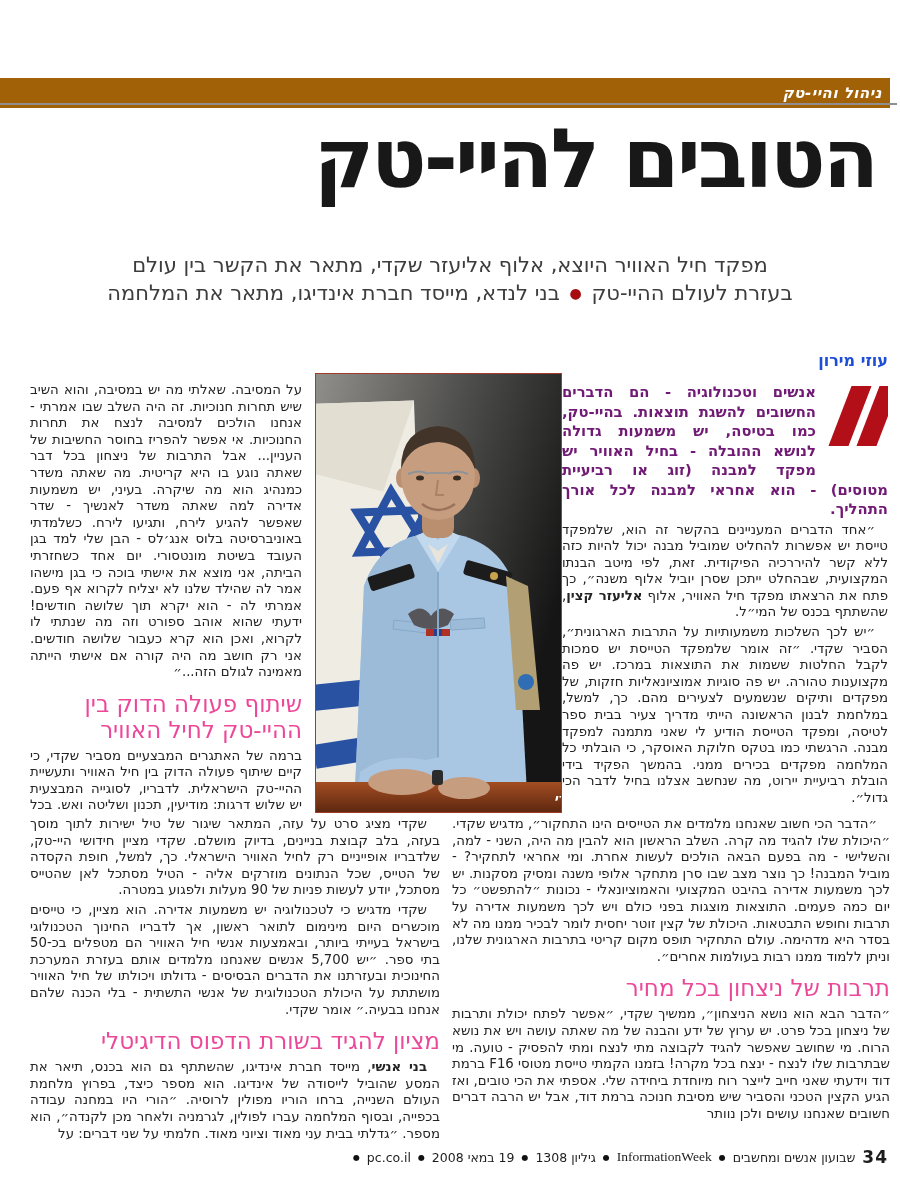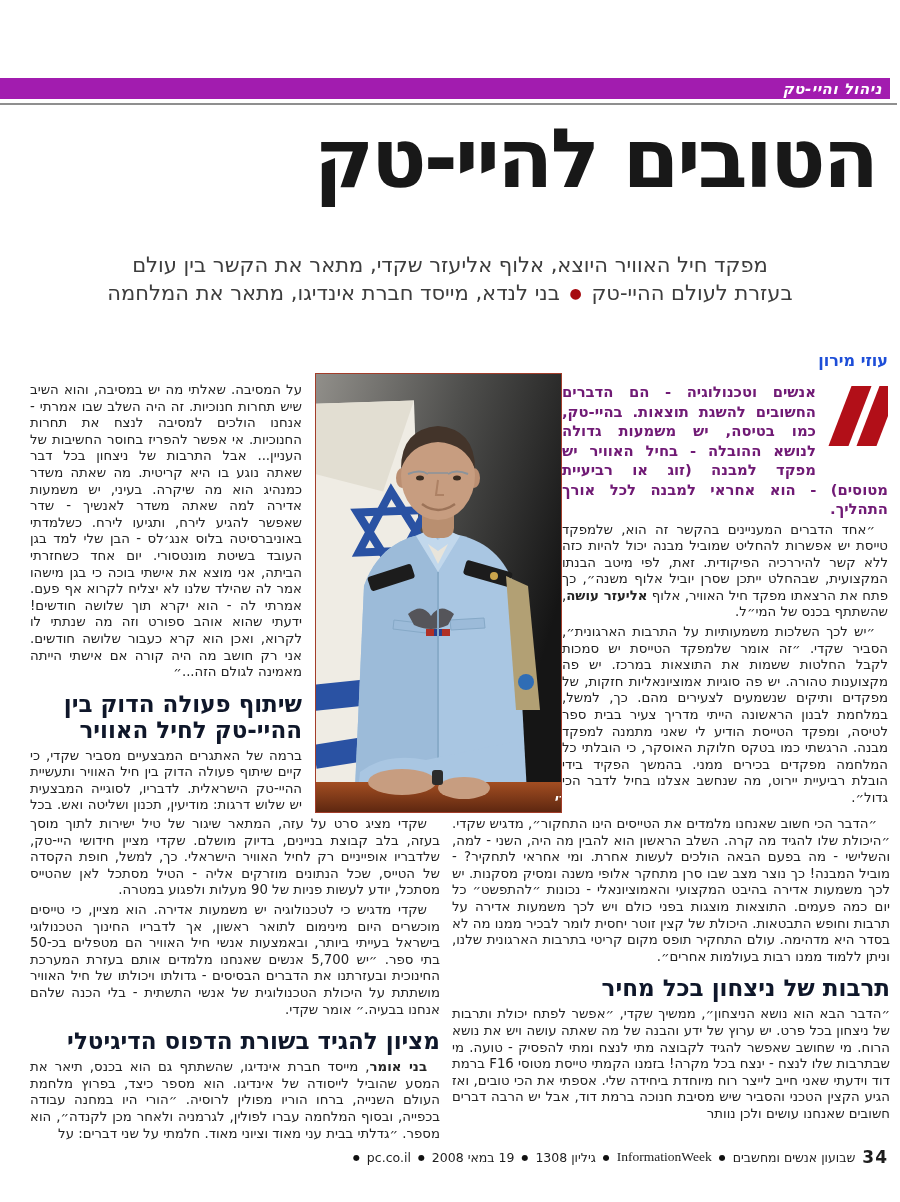--- a/index.html
+++ b/index.html
@@ -2,21 +2,21 @@
 <html lang="he"><head>
 <meta charset="utf-8">
 <style>
   html,body{margin:0;padding:0;background:#e8e8e8;}
   .page{
     position:relative;width:900px;height:1202px;margin:0 auto;background:#ffffff;
     font-family:"DejaVu Sans",sans-serif;direction:rtl;overflow:hidden;color:#242424;
   }
   
   .topbar{
-    position:absolute;top:78px;left:0;width:890px;height:21px;background:#a21caf;
+    position:absolute;top:78px;left:0;width:890px;height:30px;background:#a16207;
     color:#fff;display:flex;align-items:center;justify-content:flex-start;
     padding:0 8px;box-sizing:border-box;
   }
   .topbar span{font-size:15px;font-weight:bold;font-style:italic;letter-spacing:0.5px;}
   .topbar-rule{position:absolute;top:103px;left:0;width:897px;height:2px;background:#8f8f8f;}
   
   .headline{
     position:absolute;top:116px;right:24px;font-size:82px;font-weight:800;
     color:#181818;letter-spacing:-3px;line-height:1.05;white-space:nowrap;
   }
@@ -31,21 +31,21 @@
   
   .col{position:absolute;text-align:justify;font-size:13.3px;line-height:16.6px;overflow:hidden;}
   .col p{margin:0 0 3px 0;text-indent:13px;}
   .col p.noindent{text-indent:0;}
   .intro{font-weight:bold;font-size:14.8px;line-height:19.5px;color:#701a75;}
   #col-right-top{top:382px;right:12px;width:326px;height:430px;}
   #col-left-top{top:382px;left:30px;width:272px;height:430px;}
   #col-right-bottom{top:816px;left:452px;width:438px;height:334px;}
   #col-left-bottom{top:816px;left:30px;width:410px;height:334px;}
   .subhead{
-    color:#0f172a;font-weight:700;font-size:23px;line-height:26px;
+    color:#ec4899;font-weight:400;font-size:23px;line-height:26px;
     margin:10px 0 5px 0;text-indent:0;
   }
   
   .qmark{float:right;width:60px;height:88px;margin-left:12px;display:flex;gap:8px;align-items:flex-start;padding-top:4px;box-sizing:border-box;}
   .qbar{width:20px;height:60px;background:#b20f18;transform:skewX(-21deg);display:block;}
   
   .photo{
     position:absolute;top:373px;left:315px;width:247px;height:440px;
     border:1px solid #a33d2a;box-sizing:border-box;background:#222;
   }
@@ -77,21 +77,21 @@
 
   <div class="byline">עוזי מירון</div>
 
   <div id="col-right-top" class="col">
     <p class="intro noindent">
       <span class="qmark">
           <i class="qbar"></i>
           <i class="qbar"></i>
         </span><span>אנשים וטכנולוגיה - הם הדברים החשובים להשגת תוצאות. בהיי-טק, כמו בטיסה, יש משמעות גדולה לנושא ההובלה - בחיל האוויר יש מפקד למבנה (זוג או רביעיית מטוסים) - הוא אחראי למבנה לכל אורך התהליך.</span>
     </p>
-    <p><span>״אחד הדברים המעניינים בהקשר זה הוא, שלמפקד טייסת יש אפשרות להחליט שמוביל מבנה יכול להיות כזה ללא קשר להיררכיה הפיקודית. זאת, לפי מיטב הבנתו המקצועית, שבהחלט ייתכן שסרן יוביל אלוף משנה״, כך פתח את הרצאתו מפקד חיל האוויר, אלוף </span><b>אליעזר עושה</b><span>, שהשתתף בכנס של המי״ל.</span></p>
+    <p><span>״אחד הדברים המעניינים בהקשר זה הוא, שלמפקד טייסת יש אפשרות להחליט שמוביל מבנה יכול להיות כזה ללא קשר להיררכיה הפיקודית. זאת, לפי מיטב הבנתו המקצועית, שבהחלט ייתכן שסרן יוביל אלוף משנה״, כך פתח את הרצאתו מפקד חיל האוויר, אלוף </span><b>אליעזר קצין</b><span>, שהשתתף בכנס של המי״ל.</span></p>
     <p>״יש לכך השלכות משמעותיות על התרבות הארגונית״, הסביר שקדי. ״זה אומר שלמפקד הטייסת יש סמכות לקבל החלטות ששמות את התוצאות במרכז. יש פה מקצוענות טהורה. יש פה סוגיות אמוציונאליות חזקות, של מפקדים ותיקים שנשמעים לצעירים מהם. כך, למשל, במלחמת לבנון הראשונה הייתי מדריך צעיר בבית ספר לטיסה, ומפקד הטייסת הודיע לי שאני מתמנה למפקד מבנה. הרגשתי כמו בטקס חלוקת האוסקר, כי הובלתי כל המלחמה מפקדים בכירים ממני. בהמשך הפקיד בידי הובלת רביעיית יירוט, מה שנחשב אצלנו בחיל לדבר הכי גדול״.</p>
   </div>
 
   <div id="col-left-top" class="col">
     <p class="noindent">על המסיבה. שאלתי מה יש במסיבה, והוא השיב שיש תחרות חנוכיות. זה היה השלב שבו אמרתי - אנחנו הולכים למסיבה לנצח את תחרות החנוכיות. אי אפשר להפריז בחוסר החשיבות של העניין... אבל התרבות של ניצחון בכל דבר שאתה נוגע בו היא קריטית. מה שאתה משדר כמנהיג הוא מה שיקרה. בעיני, יש משמעות אדירה למה שאתה משדר לאנשיך - שדר שאפשר להגיע לירח, ותגיעו לירח. כשלמדתי באוניברסיטה בלוס אנג׳לס - הבן שלי למד בגן העובד בשיטת מונטסורי. יום אחד כשחזרתי הביתה, אני מוצא את אישתי בוכה כי בגן מישהו אמר לה שהילד שלנו לא יצליח לקרוא אף פעם. אמרתי לה - הוא יקרא תוך שלושה חודשים! ידעתי שהוא אוהב ספורט וזה מה שנתתי לו לקרוא, ואכן הוא קרא כעבור שלושה חודשים. אני רק חושב מה היה קורה אם אישתי הייתה מאמינה לגולם הזה...״</p>
     <h3 class="subhead">
       <span>שיתוף פעולה הדוק בין</span><br>
       <span>ההיי-טק לחיל האוויר</span>
     </h3>
     <p class="noindent">ברמה של האתגרים המבצעיים מסביר שקדי, כי קיים שיתוף פעולה הדוק בין חיל האוויר ותעשיית ההיי-טק הישראלית. לדבריו, לסוגייה המבצעית יש שלוש דרגות: מודיעין, תכנון ושליטה ואש. בכל אחד מהשלבים הללו מעורבת רמה גבוהה ביותר של מיחשוב מתקדם.</p>
@@ -163,21 +163,21 @@
   <div id="col-right-bottom" class="col">
     <p>״הדבר הכי חשוב שאנחנו מלמדים את הטייסים הינו התחקור״, מדגיש שקדי. ״היכולת שלו להגיד מה קרה. השלב הראשון הוא להבין מה היה, השני - למה, והשלישי - מה בפעם הבאה הולכים לעשות אחרת. ומי אחראי לתחקיר? - מוביל המבנה! כך נוצר מצב שבו סרן מתחקר אלופי משנה ומסיק מסקנות. יש לכך משמעות אדירה בהיבט המקצועי והאמוציונאלי - נכונות ״להתפשט״ כל יום כמה פעמים. התוצאות מוצגות בפני כולם ויש לכך משמעות אדירה על תרבות וחופש התבטאות. היכולת של קצין זוטר יחסית לומר לבכיר ממנו מה לא בסדר היא מדהימה. עולם התחקיר תופס מקום קריטי בתרבות הארגונית שלנו, וניתן ללמוד ממנו רבות בעולמות אחרים״.</p>
     <h3 class="subhead">תרבות של ניצחון בכל מחיר</h3>
     <p class="noindent">״הדבר הבא הוא נושא הניצחון״, ממשיך שקדי, ״אפשר לפתח יכולת ותרבות של ניצחון בכל פרט. יש ערוץ של ידע והבנה של מה שאתה עושה ויש את נושא הרוח. מי שחושב שאפשר להגיד לקבוצה מתי לנצח ומתי להפסיק - טועה. מי שבתרבות שלו לנצח - ינצח בכל מקרה! בזמנו הקמתי טייסת מטוסי F16 ברמת דוד וידעתי שאני חייב לייצר רוח מיוחדת ביחידה שלי. אספתי את הכי טובים, ואז הגיע הקצין הטכני והסביר שיש מסיבת חנוכה ברמת דוד, אבל יש הרבה דברים חשובים שאנחנו עושים ולכן נוותר</p>
   </div>
 
   <div id="col-left-bottom" class="col">
     <p>שקדי מציג סרט על עזה, המתאר שיגור של טיל ישירות לתוך מוסך בעזה, בלב קבוצת בניינים, בדיוק מושלם. שקדי מציין חידושי היי-טק, שלדבריו אופייניים רק לחיל האוויר הישראלי. כך, למשל, חופת הקסדה של הטייס, שכל הנתונים מוזרקים אליה - הטיל מסתכל לאן שהטייס מסתכל, יודע לעשות פניות של 90 מעלות ולפגוע במטרה.</p>
     <p>שקדי מדגיש כי לטכנולוגיה יש משמעות אדירה. הוא מציין, כי טייסים מוכשרים היום מינימום לתואר ראשון, אך לדבריו החינוך הטכנולוגי בישראל בעייתי ביותר, ובאמצעות אנשי חיל האוויר הם מטפלים בכ-50 בתי ספר. ״יש 5,700 אנשים שאנחנו מלמדים אותם בעזרת המערכת החינוכית ובעזרתנו את הדברים הבסיסים - גדולתו ויכולתו של חיל האוויר מושתתת על היכולת הטכנולוגית של אנשי התשתית - בלי הכנה שלהם אנחנו בבעיה.״ אומר שקדי.</p>
     <h3 class="subhead">מציון להגיד בשורת הדפוס הדיגיטלי</h3>
-    <p><b>בני אומר</b><span>, מייסד חברת אינדיגו, שהשתתף גם הוא בכנס, תיאר את המסע שהוביל לייסודה של אינדיגו. הוא מספר כיצד, בפרוץ מלחמת העולם השנייה, ברחו הוריו מפולין לרוסיה. ״הורי היו במחנה עבודה בכפייה, ובסוף המלחמה עברו לפולין, לגרמניה ולאחר מכן לקנדה״, הוא מספר. ״גדלתי בבית עני מאוד וציוני מאוד. חלמתי על שני דברים: על</span></p>
+    <p><b>בני אנשי</b><span>, מייסד חברת אינדיגו, שהשתתף גם הוא בכנס, תיאר את המסע שהוביל לייסודה של אינדיגו. הוא מספר כיצד, בפרוץ מלחמת העולם השנייה, ברחו הוריו מפולין לרוסיה. ״הורי היו במחנה עבודה בכפייה, ובסוף המלחמה עברו לפולין, לגרמניה ולאחר מכן לקנדה״, הוא מספר. ״גדלתי בבית עני מאוד וציוני מאוד. חלמתי על שני דברים: על</span></p>
   </div>
 
   <div class="footer">
     <span class="page-num">34</span>
     <span>שבועון אנשים ומחשבים</span>
     <span class="fbullet">●</span>
     <span class="brand">InformationWeek</span>
     <span class="fbullet">●</span>
     <span>גיליון 1308</span>
     <span class="fbullet">●</span>

